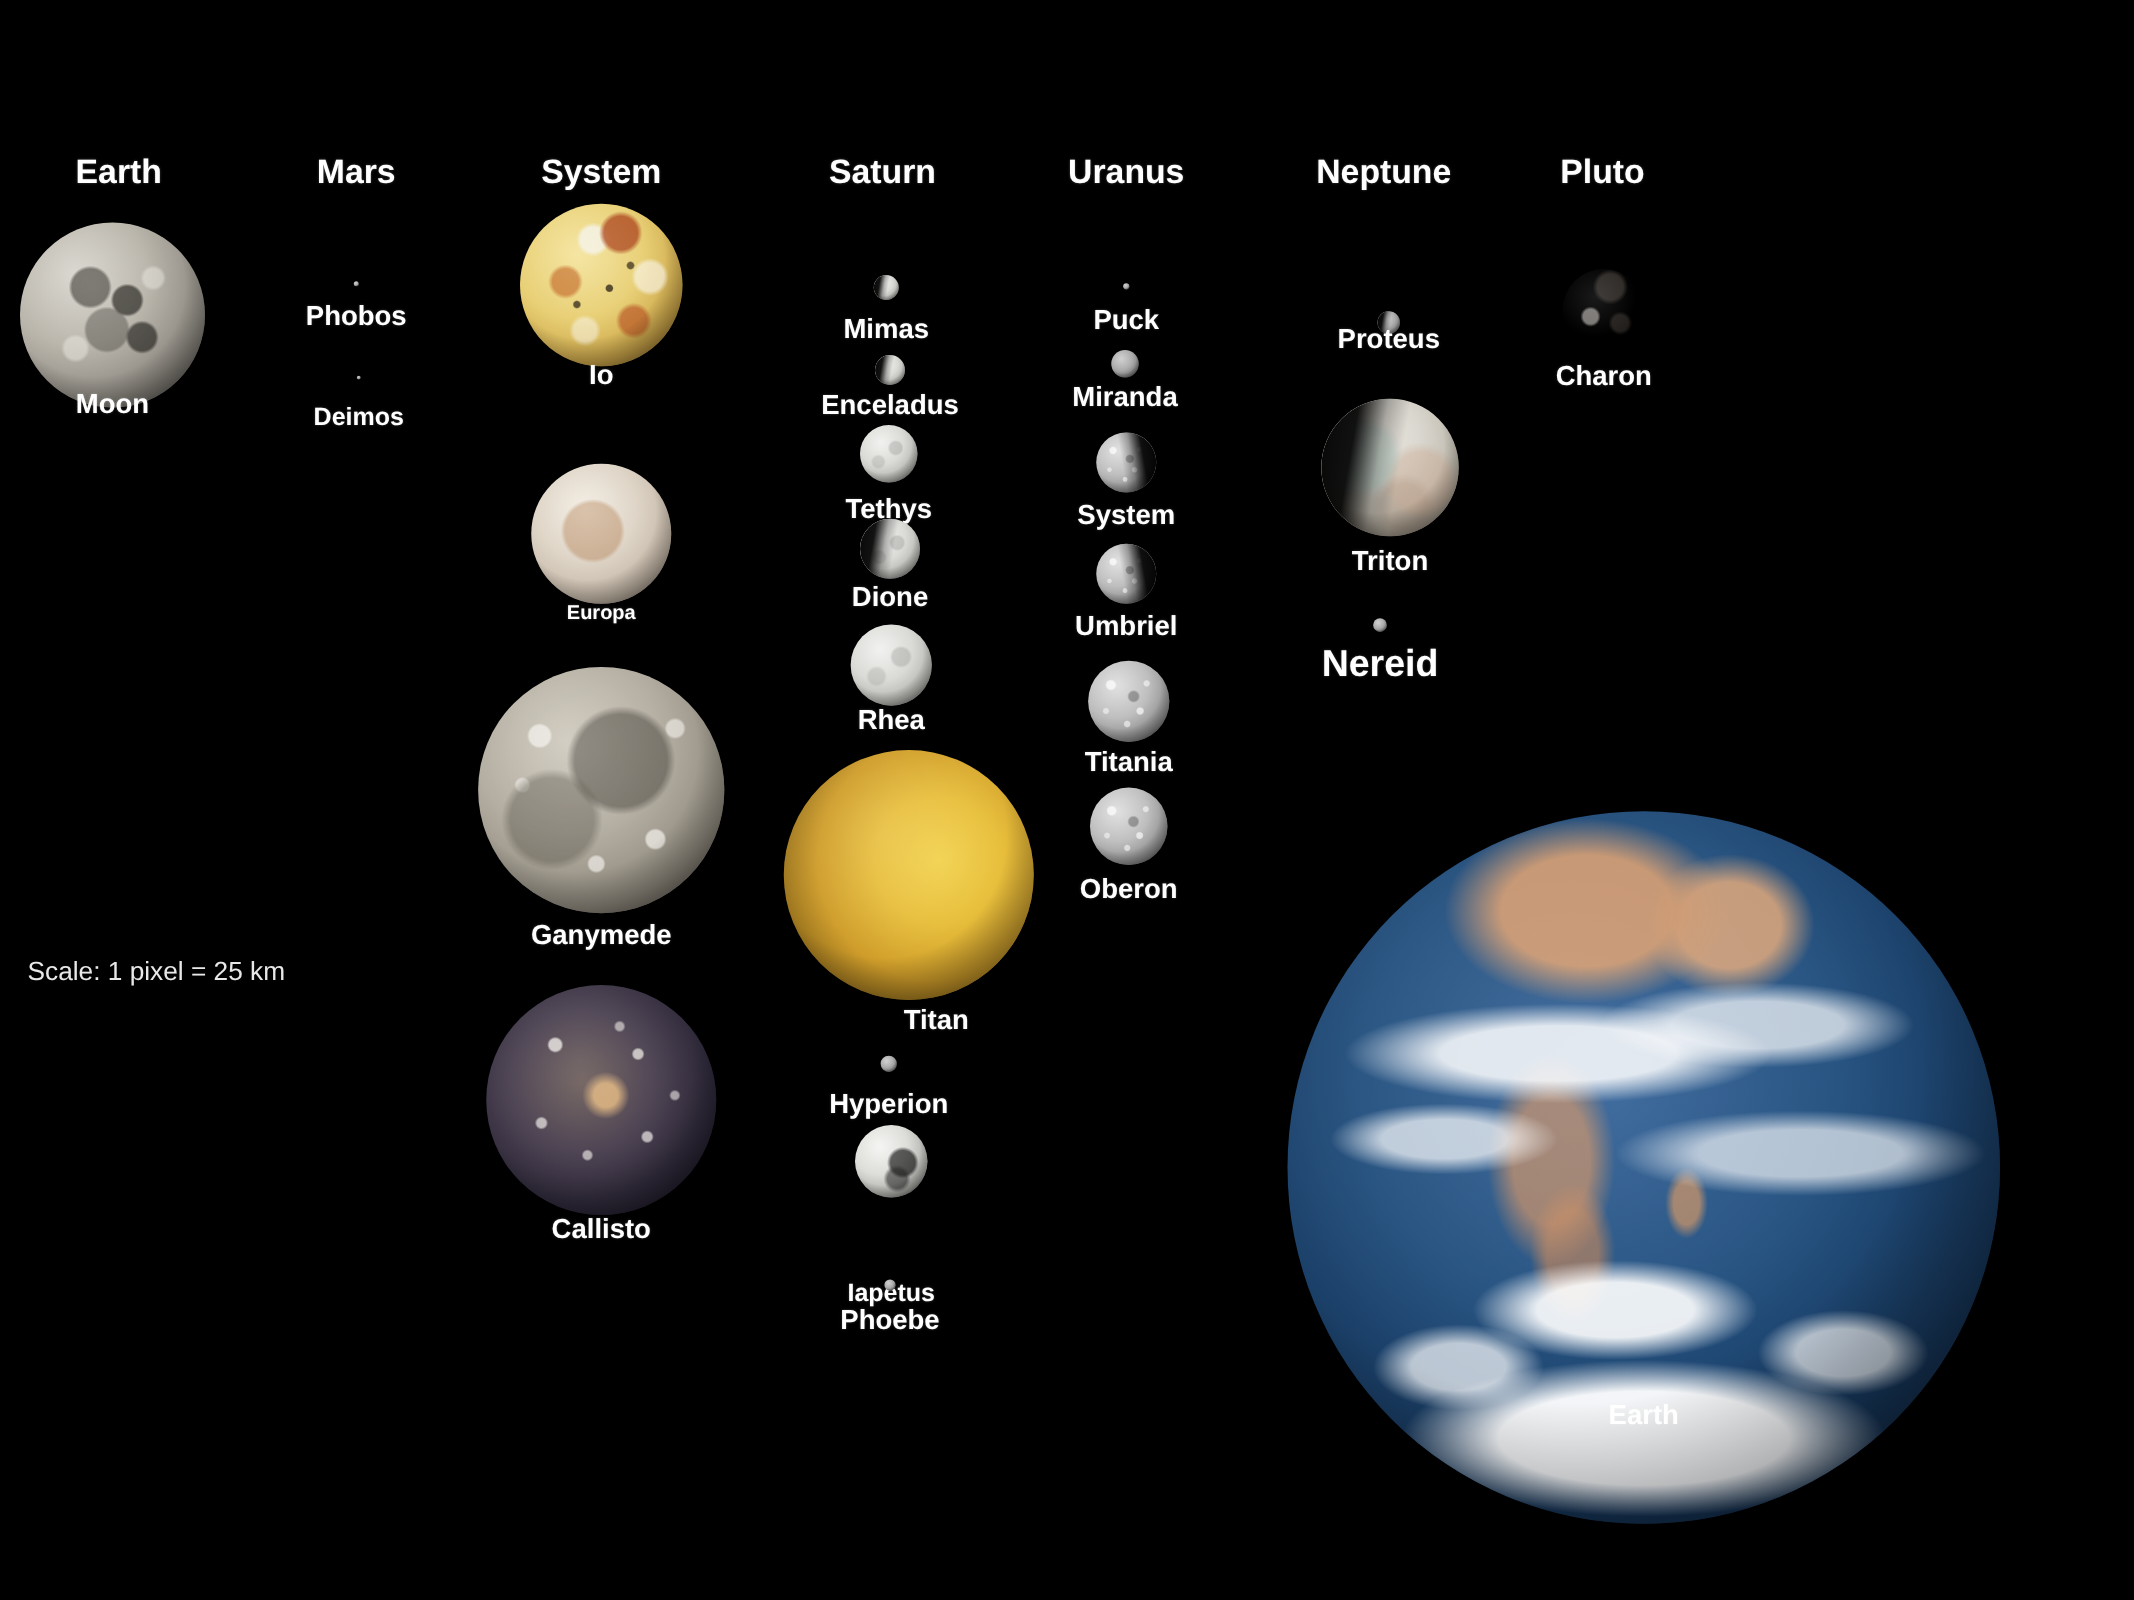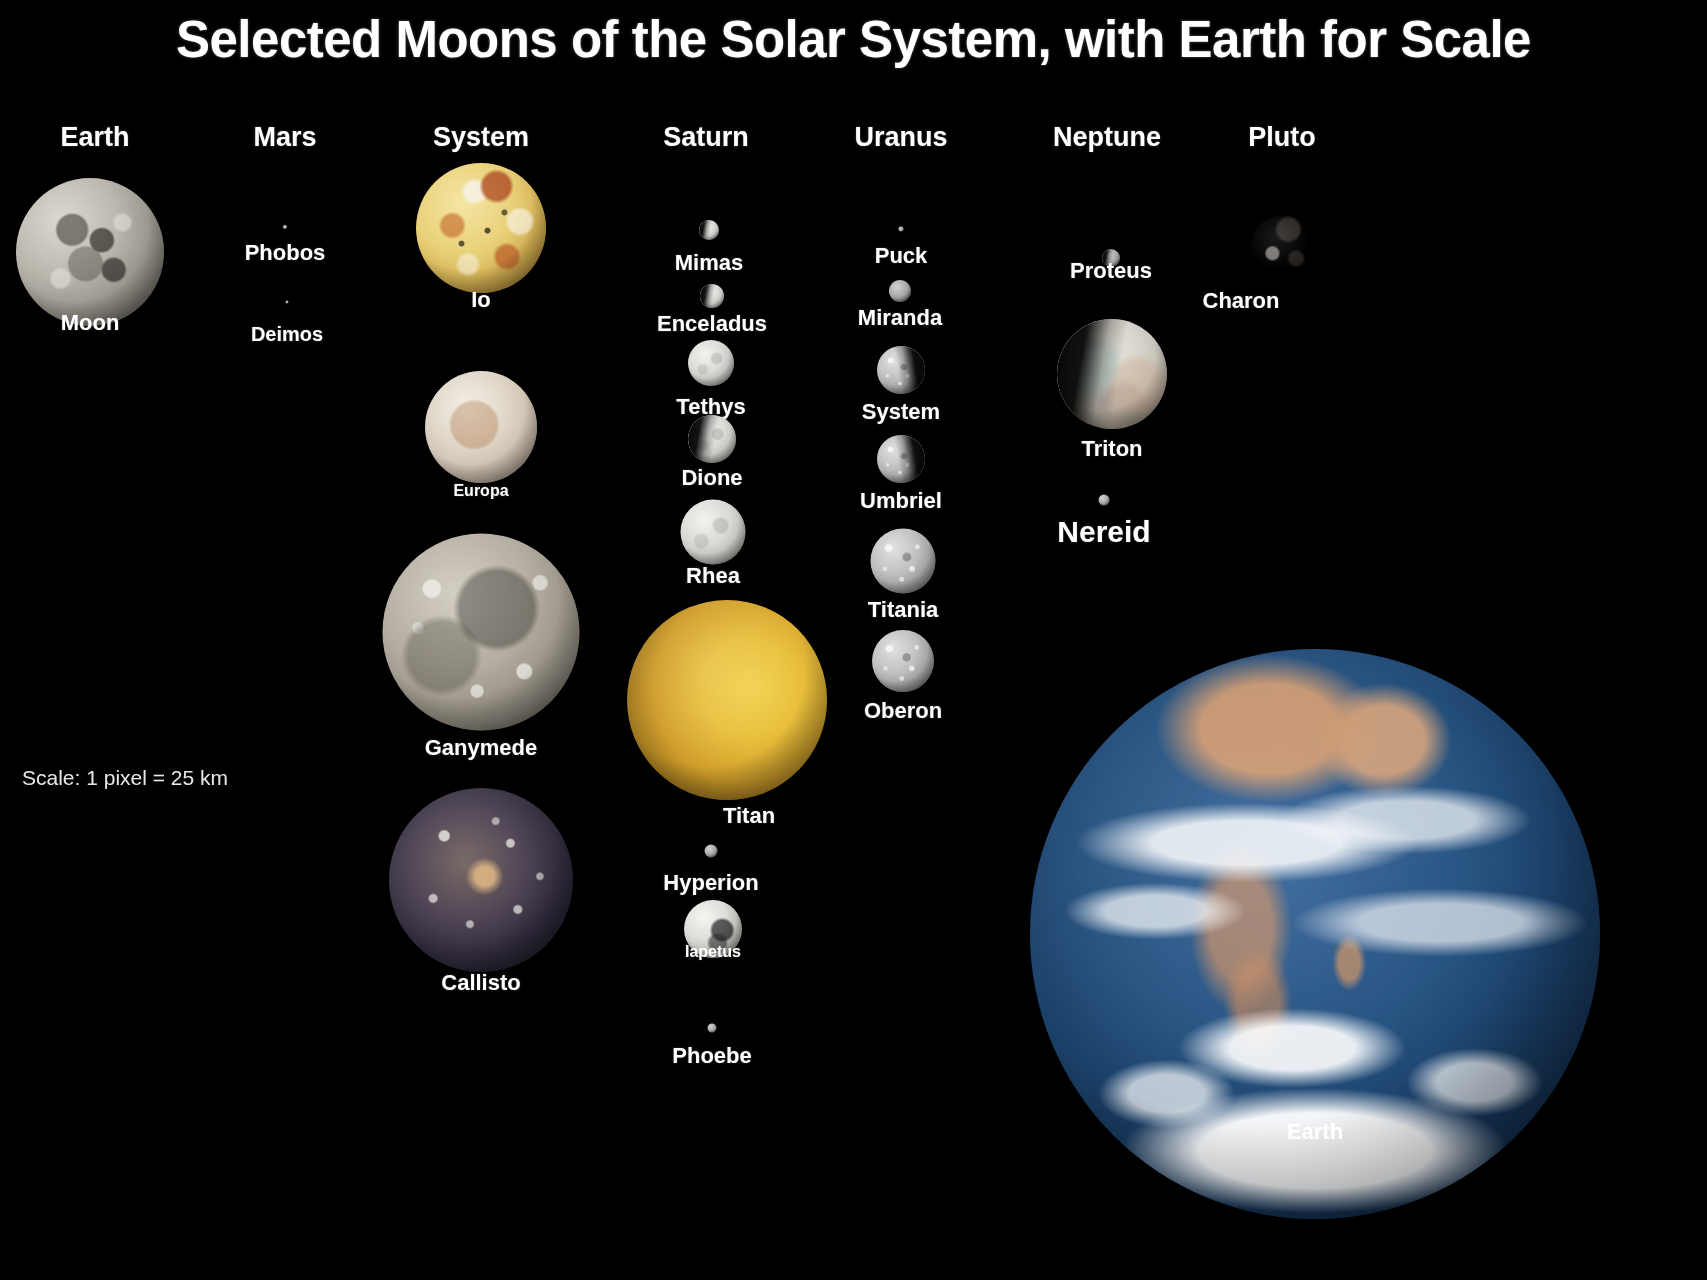--- a/index.html
+++ b/index.html
@@ -185,21 +185,20 @@
     position: absolute;
     inset: 0;
     border-radius: 50%;
   }
 </style>
 </head>
 <body>
 
 <div id="stage">
 
-  <div class="title">Selected Moons of the Solar System, with Earth for Scale</div>
 
   <div id="headers">
       <div class="planet-header" style="left: 95px; top: 122px;">Earth</div>
       <div class="planet-header" style="left: 285px; top: 122px;">Mars</div>
       <div class="planet-header" style="left: 481px; top: 122px;">System</div>
       <div class="planet-header" style="left: 706px; top: 122px;">Saturn</div>
       <div class="planet-header" style="left: 901px; top: 122px;">Uranus</div>
       <div class="planet-header" style="left: 1107px; top: 122px;">Neptune</div>
       <div class="planet-header" style="left: 1282px; top: 122px;">Pluto</div>
     </div>
@@ -269,21 +268,21 @@
       </div>
       <div class="body-label" style="left: 727px; top: 803px; font-size: 22px; margin-left: 22px;">Titan</div>
       <div class="orb s-grey" style="left: 711px; top: 851px; width: 13px; height: 13px;">
         <div class="limb"></div>
       </div>
       <div class="body-label" style="left: 711px; top: 870px; font-size: 22px;">Hyperion</div>
       <div class="orb s-iapetus" style="left: 713px; top: 929px; width: 58px; height: 58px;">
         <div class="shade t-iapetus"></div>
         <div class="limb"></div>
       </div>
-      <div class="body-label" style="left: 713px; top: 943px; font-size: 16px;">Iapetus</div>
+      <div class="body-label" style="left: 713px; top: 1024px; font-size: 20px;">Iapetus</div>
       <div class="orb s-grey" style="left: 712px; top: 1028px; width: 9px; height: 9px;">
         <div class="limb"></div>
       </div>
       <div class="body-label" style="left: 712px; top: 1043px; font-size: 22px;">Phoebe</div>
       <div class="orb s-grey" style="left: 901px; top: 229px; width: 5px; height: 5px;">
         <div class="limb"></div>
       </div>
       <div class="body-label" style="left: 901px; top: 243px; font-size: 22px;">Puck</div>
       <div class="orb s-grey" style="left: 900px; top: 291px; width: 22px; height: 22px;">
         <div class="limb"></div>
@@ -323,21 +322,21 @@
       </div>
       <div class="body-label" style="left: 1112px; top: 436px; font-size: 22px;">Triton</div>
       <div class="orb s-grey" style="left: 1104px; top: 500px; width: 11px; height: 11px;">
         <div class="limb"></div>
       </div>
       <div class="body-label" style="left: 1104px; top: 515px; font-size: 30px;">Nereid</div>
       <div class="orb s-charon2" style="left: 1283px; top: 248px; width: 66px; height: 66px;">
         <div class="shade t-charon"></div>
         <div class="limb"></div>
       </div>
-      <div class="body-label" style="left: 1241px; top: 288px; font-size: 22px;">Charon</div>
+      <div class="body-label" style="left: 1283px; top: 288px; font-size: 22px;">Charon</div>
     </div>
 
   <div id="earth-big">
       <div class="orb s-earth" style="left: 1315px; top: 934px; width: 570px; height: 570px;">
         <div class="shade t-earth-land"></div>
         <div class="shade t-earth-cloud"></div>
         <div class="limb"></div>
       </div>
       <div class="body-label" style="left: 1315px; top: 1119px; font-size: 22px;">Earth</div>
     </div>

